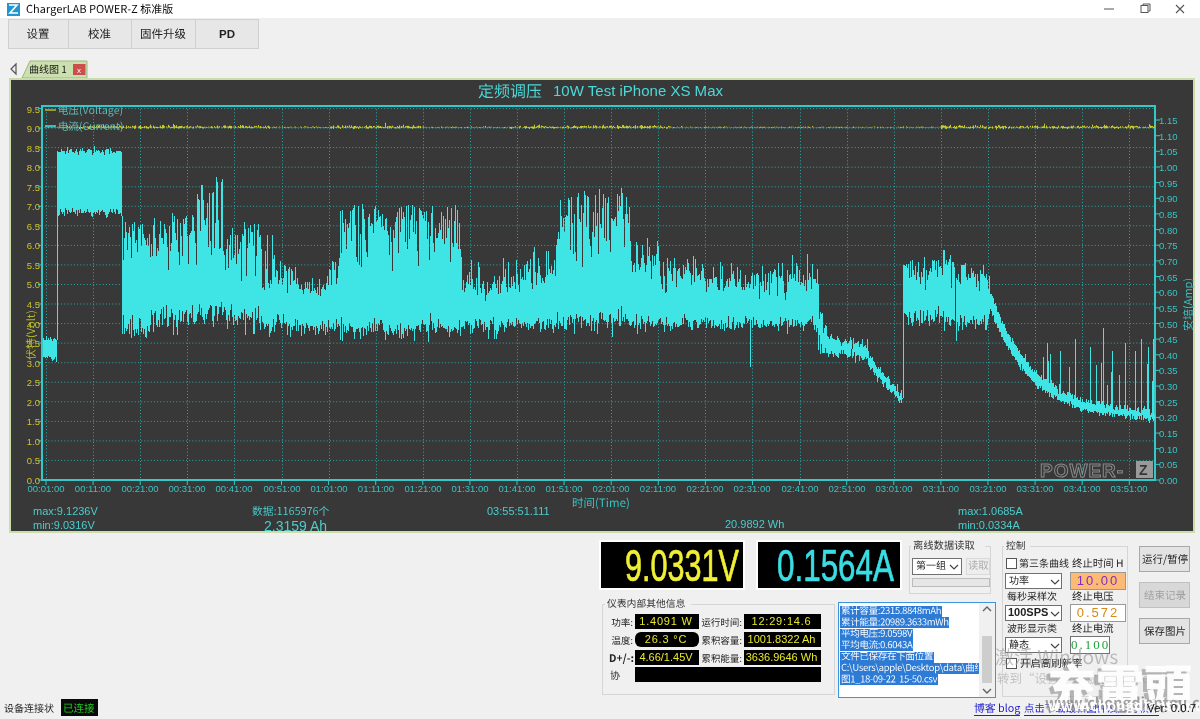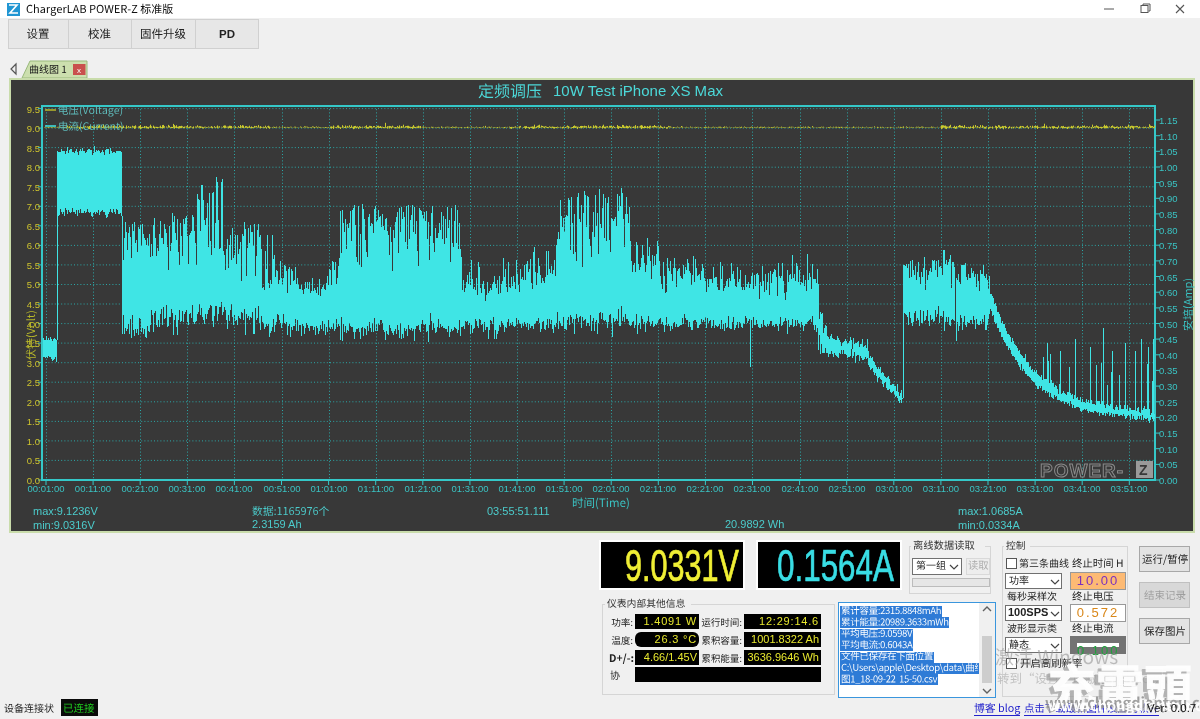--- a/index.html
+++ b/index.html
@@ -1,16 +1,16 @@
 <!DOCTYPE html>
 <html><head><meta charset="utf-8"><style>
 * { margin:0; padding:0; box-sizing:border-box; }
 html,body { width:1200px; height:719px; overflow:hidden; font-family:"Liberation Sans",sans-serif; background:#f0f0f0; }
 .abs { position:absolute; }
-.mbx { position:absolute; height:15px; background:#000; color:#e8e82e; font-size:11px; text-align:right; line-height:15px; padding-right:2px; letter-spacing:0.8px; }
+.mbx { position:absolute; height:15px; background:#000; color:#e8e82e; font-size:11px; text-align:center; line-height:15px; padding-right:2px; letter-spacing:0.8px; }
 </style></head>
 <body>
 <div class="abs" style="left:0;top:0;width:1200px;height:18px;background:#fff;"></div>
 <div class="abs" style="left:7px;top:3px;width:13px;height:13px;background:#2196d3;"></div>
 <svg class="abs" style="left:0;top:0" width="1200" height="18">
  <path d="M9 5 l8 0 l-7 8 l8 0" stroke="#fff" stroke-width="1.6" fill="none"></path>
  <path d="M1104 9 h10" stroke="#555" stroke-width="1"></path>
  <rect x="1141" y="5.5" width="7" height="7" fill="none" stroke="#555" stroke-width="1"></rect>
  <path d="M1143 5.5 v-1.5 h7 v7 h-1.5" stroke="#555" stroke-width="1" fill="none"></path>
  <path d="M1176 5 l8 8 M1184 5 l-8 8" stroke="#555" stroke-width="1.1"></path>
@@ -25,21 +25,21 @@
  <path d="M22 23 L30 6 L87 6 L87 23 Z" fill="#ccdfae" stroke="#9ab97c" stroke-width="1"></path>
  <rect x="73" y="9" width="12.5" height="11" fill="#c9504d"></rect>
  <text x="79" y="18" font-size="8" fill="#fff" text-anchor="middle" font-family="Liberation Sans">x</text>
  <path d="M16 9 L11 14 L16 19 Z" fill="none" stroke="#555" stroke-width="1.2"></path>
 </svg>
 
 <div class="abs" style="left:9px;top:78px;width:1186px;height:455px;background:#c9dcab;"></div>
 <div class="abs" style="left:11px;top:80px;width:1182px;height:451px;background:#383838;"></div>
 
 <div class="abs" style="left:33px;top:505px;color:#4ccccc;font-size:11px;line-height:13.5px;">max:9.1236V<br>min:9.0316V</div>
-<div class="abs" style="left:252px;top:518px;color:#4ccccc;font-size:11px;">2.3159 Ah</div>
+<div class="abs" style="left:264px;top:518px;color:#4ccccc;font-size:14px;">2.3159 Ah</div>
 <div class="abs" style="left:487px;top:505px;color:#4ccccc;font-size:11px;">03:55:51.111</div>
 <div class="abs" style="left:725px;top:518px;color:#4ccccc;font-size:11px;">20.9892 Wh</div>
 <div class="abs" style="left:958px;top:505px;color:#4ccccc;font-size:11px;line-height:13.5px;">max:1.0685A<br>min:0.0334A</div>
 
 <div class="abs" style="left:599px;top:540px;width:146px;height:50px;background:#000;border:2px solid #fff;"></div>
 <div class="abs" style="left:756px;top:540px;width:146px;height:50px;background:#000;border:2px solid #fff;"></div>
 <svg class="abs" style="left:0;top:0" width="1200" height="719">
 <text x="625" y="581" font-family="Liberation Sans" font-size="45" fill="#f0ef35" stroke="#f0ef35" stroke-width="0.7" textLength="114" lengthAdjust="spacingAndGlyphs">9.0331V</text>
 <text x="777" y="581" font-family="Liberation Sans" font-size="45" fill="#39dde4" stroke="#39dde4" stroke-width="0.7" textLength="117" lengthAdjust="spacingAndGlyphs">0.1564A</text>
 </svg>
@@ -87,21 +87,21 @@
 <div class="abs" style="left:1005px;top:605px;width:57px;height:16px;background:#fff;border:1px solid #707070;"></div>
 <svg class="abs" style="left:1049px;top:610px" width="12" height="9">
     <path d="M2 2 l4 4 l4 -4" stroke="#444" fill="none" stroke-width="1.2"></path>
   </svg>
 <div class="abs" style="left:1005px;top:637px;width:57px;height:16px;background:#fff;border:1px solid #707070;"></div>
 <svg class="abs" style="left:1049px;top:642px" width="12" height="9">
     <path d="M2 2 l4 4 l4 -4" stroke="#444" fill="none" stroke-width="1.2"></path>
   </svg>
 <div class="abs" style="left:1070px;top:572px;width:56px;height:18px;background:#fdba74;border:1px solid #999;color:#7b2fbe;font-size:13px;text-align:center;line-height:16px;letter-spacing:2px;">10.00</div>
 <div class="abs" style="left:1070px;top:604px;width:56px;height:18px;background:#fff;border:1px solid #999;color:#d98719;font-size:13px;text-align:center;line-height:16px;letter-spacing:2px;">0.572</div>
-<div class="abs" style="left:1070px;top:636px;width:56px;height:18px;background:#fff;border:7px solid #737373;color:#1fa33c;font-size:13px;text-align:center;line-height:16px;letter-spacing:2px;">0.100</div>
+<div class="abs" style="left:1070px;top:636px;width:40px;height:18px;background:#fff;border:1px solid #737373;color:#1fa33c;font-size:13px;text-align:center;line-height:16px;letter-spacing:2px;font-family:Liberation Serif, serif;">0.100</div>
 <div class="abs" style="left:1139px;top:546px;width:51px;height:26px;background:#e3e3e3;border:1px solid #a8a8a8;"></div>
 <div class="abs" style="left:1139px;top:582px;width:51px;height:26px;background:#d8d8d8;border:1px solid #c0c0c0;"></div>
 <div class="abs" style="left:1139px;top:618px;width:51px;height:26px;background:#e3e3e3;border:1px solid #a8a8a8;"></div>
 
 <svg class="abs" style="left:0;top:0;" width="1200" height="719">
 <g>
 <path d="M46.5 106V480 M93.5 106V480 M140.5 106V480 M187.5 106V480 M234.5 106V480 M282.5 106V480 M329.5 106V480 M376.5 106V480 M423.5 106V480 M470.5 106V480 M517.5 106V480 M564.5 106V480 M611.5 106V480 M658.5 106V480 M705.5 106V480 M752.5 106V480 M800.5 106V480 M847.5 106V480 M894.5 106V480 M941.5 106V480 M988.5 106V480 M1035.5 106V480 M1082.5 106V480 M1129.5 106V480 M42 460.4H1155 M42 440.9H1155 M42 421.4H1155 M42 401.8H1155 M42 382.2H1155 M42 362.7H1155 M42 343.1H1155 M42 323.6H1155 M42 304.0H1155 M42 284.5H1155 M42 264.9H1155 M42 245.4H1155 M42 225.8H1155 M42 206.3H1155 M42 186.8H1155 M42 167.2H1155 M42 147.6H1155 M42 128.1H1155 M42 108.6H1155" stroke="#2ba8a8" stroke-width="1" fill="none" stroke-dasharray="1 2.2"></path>
 <path d="M38 480.0H42 M38 460.4H42 M38 440.9H42 M38 421.4H42 M38 401.8H42 M38 382.2H42 M38 362.7H42 M38 343.1H42 M38 323.6H42 M38 304.0H42 M38 284.5H42 M38 264.9H42 M38 245.4H42 M38 225.8H42 M38 206.3H42 M38 186.8H42 M38 167.2H42 M38 147.6H42 M38 128.1H42 M38 108.6H42 M1155 480.0h5 M1155 464.4h5 M1155 448.7h5 M1155 433.1h5 M1155 417.4h5 M1155 401.8h5 M1155 386.1h5 M1155 370.4h5 M1155 354.8h5 M1155 339.1h5 M1155 323.5h5 M1155 307.9h5 M1155 292.2h5 M1155 276.5h5 M1155 260.9h5 M1155 245.2h5 M1155 229.6h5 M1155 213.9h5 M1155 198.3h5 M1155 182.6h5 M1155 167.0h5 M1155 151.3h5 M1155 135.7h5 M1155 120.0h5 M46.0 480v5 M93.1 480v5 M140.2 480v5 M187.3 480v5 M234.4 480v5 M281.5 480v5 M328.6 480v5 M375.7 480v5 M422.8 480v5 M469.9 480v5 M517.0 480v5 M564.1 480v5 M611.2 480v5 M658.3 480v5 M705.4 480v5 M752.5 480v5 M799.6 480v5 M846.7 480v5 M893.8 480v5 M940.9 480v5 M988.0 480v5 M1035.1 480v5 M1082.2 480v5 M1129.3 480v5" stroke="#35c8c8" stroke-width="1" fill="none"></path>
 <path d="M42 106H1155V480H42Z" stroke="#35c8c8" stroke-width="2" fill="none"></path>
 <path d="M43.5 338V357 M44.5 340V357 M45.5 340V358 M46.5 336V357 M47.5 340V358 M48.5 338V356 M49.5 340V357 M50.5 337V357 M51.5 339V359 M52.5 341V361 M53.5 339V360 M54.5 338V359 M55.5 339V357 M56.5 340V362 M57.5 151V340 M58.5 152V216 M59.5 152V215 M60.5 152V209 M61.5 149V212 M62.5 151V214 M63.5 151V212 M64.5 151V216 M65.5 154V208 M66.5 151V210 M67.5 147V214 M68.5 153V210 M69.5 150V212 M70.5 149V213 M71.5 149V212 M72.5 152V208 M73.5 152V212 M74.5 153V212 M75.5 151V214 M76.5 149V210 M77.5 152V216 M78.5 155V210 M79.5 151V213 M80.5 149V209 M81.5 151V213 M82.5 148V213 M83.5 151V213 M84.5 151V211 M85.5 153V213 M86.5 152V212 M87.5 150V209 M88.5 149V212 M89.5 149V213 M90.5 150V212 M91.5 150V216 M92.5 155V217 M93.5 153V213 M94.5 146V212 M95.5 152V214 M96.5 150V212 M97.5 151V213 M98.5 150V210 M99.5 151V215 M100.5 153V212 M101.5 152V211 M102.5 150V210 M103.5 152V212 M104.5 155V212 M105.5 150V215 M106.5 149V218 M107.5 149V217 M108.5 149V214 M109.5 154V212 M110.5 148V209 M111.5 151V212 M112.5 153V213 M113.5 152V209 M114.5 152V212 M115.5 153V214 M116.5 151V209 M117.5 151V210 M118.5 151V214 M119.5 151V214 M120.5 151V213 M121.5 152V216 M122.5 216V314 M122.5 314V334 M123.5 260V315 M124.5 238V334 M125.5 241V328 M125.5 222V241 M126.5 232V331 M127.5 250V324 M127.5 324V329 M128.5 245V324 M128.5 233V245 M129.5 245V327 M129.5 227V259 M129.5 259V334 M130.5 237V319 M131.5 258V315 M131.5 315V338 M132.5 231V315 M132.5 224V231 M133.5 231V330 M134.5 243V336 M134.5 222V243 M135.5 243V329 M136.5 240V333 M137.5 252V329 M138.5 253V322 M138.5 227V253 M138.5 253V335 M139.5 246V318 M139.5 229V246 M140.5 246V319 M140.5 225V246 M141.5 246V324 M141.5 324V332 M142.5 251V328 M142.5 224V251 M143.5 234V329 M143.5 329V334 M144.5 238V329 M145.5 240V330 M145.5 330V337 M146.5 245V330 M146.5 324V338 M147.5 238V326 M148.5 246V322 M148.5 322V331 M149.5 234V325 M149.5 325V332 M150.5 257V325 M151.5 244V310 M152.5 256V315 M153.5 248V307 M153.5 225V248 M153.5 248V332 M154.5 253V313 M154.5 218V253 M155.5 253V311 M155.5 238V257 M156.5 256V325 M157.5 248V320 M157.5 320V327 M158.5 251V320 M159.5 234V313 M159.5 313V327 M160.5 265V314 M160.5 221V265 M161.5 238V309 M162.5 255V304 M162.5 238V255 M162.5 255V325 M163.5 244V307 M164.5 250V319 M164.5 224V250 M165.5 250V318 M165.5 229V254 M166.5 247V305 M166.5 233V247 M167.5 247V327 M168.5 270V317 M168.5 317V326 M169.5 251V317 M169.5 226V251 M170.5 251V317 M171.5 243V309 M172.5 255V313 M172.5 213V255 M173.5 245V324 M173.5 222V245 M173.5 245V335 M174.5 252V320 M174.5 216V252 M175.5 252V315 M175.5 233V265 M176.5 240V327 M177.5 256V318 M177.5 219V256 M177.5 256V335 M178.5 252V320 M179.5 265V310 M180.5 258V322 M180.5 223V258 M181.5 256V321 M181.5 236V256 M182.5 256V311 M183.5 245V322 M183.5 219V245 M184.5 245V314 M184.5 224V255 M185.5 254V312 M185.5 218V254 M186.5 254V310 M186.5 216V262 M187.5 262V322 M187.5 236V271 M188.5 264V325 M189.5 261V314 M189.5 235V261 M190.5 261V313 M190.5 233V263 M191.5 251V318 M191.5 231V251 M192.5 251V305 M192.5 215V263 M193.5 263V322 M193.5 217V266 M194.5 257V324 M194.5 231V257 M195.5 243V322 M196.5 265V321 M197.5 263V314 M197.5 194V263 M198.5 254V312 M198.5 199V254 M199.5 231V304 M199.5 200V231 M200.5 231V315 M201.5 254V308 M201.5 185V254 M202.5 254V317 M202.5 185V256 M203.5 252V320 M203.5 200V252 M204.5 252V324 M204.5 220V252 M205.5 252V314 M205.5 225V265 M206.5 250V319 M206.5 218V250 M207.5 247V314 M207.5 203V247 M208.5 247V310 M209.5 248V308 M209.5 193V248 M210.5 241V305 M211.5 255V306 M212.5 268V321 M212.5 193V268 M213.5 233V310 M213.5 192V233 M213.5 233V327 M214.5 248V316 M215.5 262V306 M215.5 223V262 M216.5 249V306 M216.5 177V249 M217.5 246V321 M217.5 182V246 M218.5 246V314 M218.5 220V260 M219.5 249V307 M220.5 286V307 M220.5 248V286 M221.5 240V302 M221.5 182V240 M222.5 240V315 M222.5 179V254 M223.5 251V312 M224.5 270V307 M224.5 255V270 M225.5 270V310 M226.5 276V320 M226.5 249V276 M227.5 251V319 M227.5 239V251 M227.5 251V329 M228.5 268V315 M229.5 260V321 M229.5 245V260 M230.5 260V310 M230.5 235V267 M231.5 260V304 M232.5 271V317 M232.5 228V271 M233.5 271V325 M233.5 258V275 M234.5 255V315 M235.5 265V321 M235.5 235V265 M236.5 264V320 M237.5 271V325 M237.5 235V271 M238.5 254V316 M239.5 249V318 M240.5 242V319 M241.5 281V312 M242.5 254V313 M242.5 234V254 M243.5 254V320 M243.5 236V264 M244.5 259V309 M244.5 222V259 M245.5 259V326 M245.5 229V270 M245.5 270V335 M246.5 276V314 M247.5 262V318 M247.5 248V262 M248.5 243V316 M248.5 228V243 M249.5 243V320 M250.5 260V317 M250.5 225V260 M251.5 239V318 M251.5 232V239 M252.5 239V312 M252.5 232V272 M253.5 246V315 M253.5 315V334 M254.5 280V315 M254.5 224V280 M254.5 280V334 M255.5 276V308 M256.5 256V320 M257.5 276V318 M257.5 230V276 M258.5 263V306 M258.5 224V263 M259.5 257V323 M259.5 237V257 M260.5 254V327 M260.5 235V254 M260.5 254V330 M261.5 249V316 M262.5 288V322 M263.5 287V323 M264.5 290V329 M265.5 276V327 M265.5 251V276 M266.5 269V324 M267.5 283V326 M267.5 235V283 M268.5 283V324 M269.5 288V333 M269.5 333V337 M270.5 280V333 M271.5 284V324 M271.5 324V331 M272.5 265V327 M272.5 235V265 M273.5 265V319 M273.5 259V281 M274.5 277V326 M274.5 255V277 M274.5 277V332 M275.5 277V325 M276.5 270V322 M277.5 271V314 M278.5 284V315 M279.5 280V320 M280.5 278V323 M280.5 261V278 M281.5 278V328 M282.5 285V323 M283.5 278V314 M284.5 265V323 M285.5 266V324 M286.5 271V322 M287.5 293V326 M287.5 326V335 M288.5 269V326 M289.5 267V324 M290.5 285V327 M290.5 327V337 M291.5 269V327 M292.5 271V322 M292.5 322V330 M293.5 281V326 M294.5 280V326 M295.5 267V319 M296.5 284V331 M297.5 278V320 M298.5 285V331 M299.5 289V325 M300.5 289V325 M301.5 285V336 M302.5 290V324 M303.5 294V326 M304.5 289V334 M305.5 282V328 M306.5 288V323 M307.5 282V325 M308.5 289V328 M309.5 282V331 M310.5 293V326 M311.5 291V326 M312.5 278V326 M313.5 291V330 M314.5 288V327 M315.5 290V335 M316.5 293V326 M317.5 287V328 M318.5 295V334 M319.5 279V331 M320.5 296V325 M321.5 289V329 M322.5 287V321 M323.5 285V331 M324.5 289V324 M325.5 290V335 M326.5 283V327 M327.5 276V332 M328.5 285V320 M329.5 269V327 M330.5 270V329 M331.5 285V327 M332.5 294V329 M332.5 261V294 M333.5 262V323 M334.5 270V331 M335.5 284V329 M335.5 262V284 M336.5 284V319 M337.5 278V327 M338.5 278V324 M338.5 266V278 M339.5 278V326 M339.5 258V282 M340.5 272V332 M340.5 211V272 M340.5 272V340 M341.5 282V317 M341.5 253V282 M342.5 262V333 M342.5 210V262 M342.5 262V341 M343.5 270V324 M343.5 223V270 M344.5 267V332 M344.5 232V267 M345.5 264V326 M345.5 219V264 M346.5 249V333 M347.5 273V330 M347.5 224V273 M348.5 273V331 M348.5 228V292 M349.5 257V323 M349.5 223V257 M350.5 257V326 M350.5 211V265 M351.5 261V327 M351.5 241V261 M352.5 261V327 M352.5 210V276 M353.5 266V332 M353.5 208V266 M354.5 266V330 M354.5 205V275 M354.5 275V339 M355.5 269V332 M355.5 225V269 M356.5 269V329 M356.5 257V286 M357.5 262V329 M358.5 265V328 M358.5 206V265 M359.5 265V332 M360.5 271V323 M360.5 234V271 M360.5 271V339 M361.5 267V328 M362.5 271V327 M362.5 204V271 M363.5 271V336 M363.5 209V275 M364.5 267V328 M364.5 219V267 M365.5 258V329 M365.5 240V258 M366.5 258V335 M366.5 252V275 M367.5 275V326 M367.5 257V283 M368.5 269V331 M368.5 217V269 M369.5 251V322 M369.5 214V251 M370.5 251V328 M370.5 226V261 M371.5 248V332 M371.5 223V248 M372.5 248V323 M372.5 224V261 M373.5 261V332 M373.5 233V263 M374.5 263V318 M374.5 209V270 M375.5 256V331 M375.5 206V256 M376.5 256V324 M376.5 222V272 M377.5 249V331 M377.5 220V249 M378.5 249V323 M378.5 210V250 M379.5 250V325 M379.5 217V258 M380.5 258V320 M380.5 216V263 M381.5 263V320 M381.5 227V275 M382.5 266V323 M382.5 214V266 M383.5 265V330 M383.5 226V265 M384.5 263V332 M384.5 230V263 M385.5 252V335 M385.5 219V252 M385.5 252V340 M386.5 262V331 M386.5 218V262 M387.5 248V334 M387.5 231V248 M388.5 248V335 M388.5 235V255 M389.5 255V325 M390.5 262V328 M390.5 227V262 M391.5 262V331 M391.5 242V280 M392.5 271V333 M393.5 263V335 M393.5 230V263 M394.5 254V331 M394.5 238V254 M395.5 254V329 M395.5 222V279 M396.5 277V334 M396.5 217V277 M397.5 258V325 M397.5 212V258 M398.5 258V330 M398.5 253V290 M399.5 234V338 M399.5 208V234 M400.5 234V323 M400.5 232V263 M401.5 232V339 M401.5 207V232 M402.5 232V321 M402.5 219V246 M402.5 246V334 M403.5 285V338 M403.5 212V285 M404.5 242V328 M404.5 217V242 M405.5 242V331 M406.5 280V329 M406.5 206V280 M407.5 275V326 M407.5 249V275 M407.5 275V336 M408.5 273V325 M408.5 205V273 M409.5 256V329 M409.5 239V256 M410.5 256V330 M410.5 220V270 M411.5 270V328 M411.5 215V276 M412.5 276V331 M412.5 205V276 M413.5 248V329 M413.5 232V248 M414.5 234V341 M414.5 207V234 M415.5 234V329 M415.5 234V264 M416.5 251V326 M416.5 221V251 M417.5 251V326 M417.5 252V287 M418.5 266V325 M419.5 271V330 M419.5 208V271 M420.5 262V332 M420.5 210V262 M421.5 262V324 M421.5 211V265 M422.5 265V320 M422.5 215V276 M423.5 270V324 M423.5 219V270 M424.5 244V325 M424.5 212V244 M425.5 233V324 M425.5 221V233 M426.5 233V326 M426.5 211V256 M426.5 256V332 M427.5 272V331 M427.5 239V272 M428.5 241V334 M428.5 222V241 M428.5 241V342 M429.5 260V325 M430.5 287V313 M430.5 236V287 M431.5 279V321 M431.5 213V279 M432.5 264V330 M432.5 206V264 M433.5 264V323 M433.5 243V280 M434.5 278V328 M434.5 252V278 M435.5 248V333 M435.5 228V248 M436.5 248V332 M436.5 238V266 M437.5 266V327 M437.5 238V266 M438.5 266V319 M438.5 233V279 M439.5 273V328 M439.5 223V273 M440.5 271V324 M440.5 230V271 M441.5 239V327 M441.5 212V239 M442.5 239V326 M442.5 241V275 M443.5 268V328 M443.5 216V268 M444.5 264V328 M444.5 244V264 M445.5 249V329 M445.5 219V249 M446.5 249V329 M446.5 238V269 M447.5 269V332 M447.5 207V277 M448.5 276V326 M448.5 228V276 M449.5 245V327 M449.5 220V245 M449.5 245V337 M450.5 262V332 M451.5 252V329 M451.5 208V252 M452.5 252V331 M452.5 243V271 M453.5 267V330 M453.5 247V267 M454.5 248V327 M454.5 221V248 M455.5 248V328 M455.5 205V266 M456.5 266V329 M456.5 243V270 M457.5 270V333 M457.5 210V276 M458.5 275V330 M458.5 249V275 M459.5 255V320 M459.5 223V255 M460.5 255V336 M460.5 249V280 M461.5 280V327 M461.5 257V290 M462.5 290V327 M463.5 280V326 M464.5 292V329 M465.5 288V321 M466.5 282V322 M467.5 275V321 M468.5 284V325 M469.5 295V323 M469.5 272V295 M470.5 285V334 M471.5 303V325 M471.5 260V303 M472.5 279V333 M473.5 289V329 M474.5 287V328 M475.5 290V319 M476.5 278V321 M477.5 295V326 M478.5 267V328 M478.5 262V267 M479.5 267V319 M480.5 288V320 M481.5 293V325 M482.5 284V324 M483.5 281V332 M484.5 289V322 M485.5 301V330 M486.5 295V327 M487.5 282V327 M488.5 293V330 M488.5 330V339 M489.5 291V330 M490.5 288V320 M491.5 290V321 M492.5 284V324 M493.5 282V317 M494.5 276V330 M494.5 330V339 M495.5 284V330 M496.5 288V334 M496.5 334V339 M497.5 280V334 M498.5 294V331 M499.5 276V325 M500.5 293V327 M501.5 284V321 M502.5 281V323 M503.5 277V325 M503.5 258V277 M504.5 277V332 M505.5 269V327 M506.5 287V328 M507.5 292V322 M508.5 290V319 M508.5 262V290 M509.5 287V326 M510.5 288V323 M511.5 277V325 M512.5 286V322 M513.5 276V326 M514.5 282V327 M515.5 289V326 M516.5 274V318 M516.5 260V274 M517.5 274V324 M518.5 285V320 M519.5 292V323 M520.5 269V324 M521.5 279V328 M522.5 277V323 M523.5 280V326 M524.5 265V322 M525.5 280V324 M526.5 278V327 M526.5 264V278 M527.5 278V323 M527.5 261V278 M528.5 272V330 M529.5 269V324 M530.5 283V328 M530.5 259V283 M531.5 283V326 M532.5 289V326 M533.5 286V329 M533.5 252V286 M534.5 272V324 M534.5 247V272 M535.5 272V323 M536.5 285V321 M537.5 273V321 M538.5 281V318 M538.5 258V281 M539.5 275V323 M539.5 266V275 M540.5 275V332 M541.5 283V329 M542.5 278V322 M543.5 281V321 M544.5 283V329 M545.5 277V330 M546.5 275V325 M546.5 251V275 M547.5 275V319 M548.5 269V328 M548.5 251V269 M549.5 269V319 M550.5 273V324 M551.5 266V320 M552.5 274V329 M553.5 270V333 M554.5 260V325 M555.5 276V327 M556.5 245V323 M557.5 239V312 M558.5 232V317 M558.5 317V329 M559.5 265V321 M559.5 239V265 M560.5 249V323 M560.5 200V249 M561.5 249V319 M561.5 216V270 M561.5 270V326 M562.5 227V326 M563.5 254V317 M563.5 218V254 M564.5 253V324 M564.5 232V253 M564.5 253V329 M565.5 264V317 M565.5 217V264 M565.5 264V329 M566.5 251V330 M566.5 215V251 M567.5 242V320 M567.5 216V242 M568.5 242V317 M568.5 198V253 M569.5 253V325 M569.5 200V260 M570.5 250V315 M571.5 241V317 M571.5 197V241 M572.5 241V323 M572.5 223V256 M573.5 254V319 M574.5 249V333 M574.5 214V249 M574.5 249V334 M575.5 252V319 M576.5 261V314 M577.5 236V318 M577.5 197V236 M578.5 236V322 M578.5 193V250 M579.5 243V317 M579.5 219V243 M580.5 243V316 M580.5 222V243 M581.5 243V321 M581.5 205V253 M581.5 253V328 M582.5 267V317 M583.5 258V321 M583.5 213V258 M584.5 251V320 M584.5 191V251 M585.5 227V319 M585.5 195V227 M586.5 227V326 M586.5 242V269 M587.5 248V323 M587.5 196V248 M588.5 239V323 M588.5 197V239 M589.5 239V326 M590.5 246V315 M591.5 257V321 M591.5 321V331 M592.5 256V321 M592.5 232V256 M593.5 241V318 M593.5 212V241 M594.5 237V315 M594.5 315V331 M595.5 238V322 M595.5 195V238 M596.5 238V320 M596.5 226V248 M597.5 248V325 M597.5 213V262 M597.5 262V334 M598.5 254V323 M599.5 233V313 M599.5 189V233 M600.5 233V312 M600.5 224V262 M601.5 252V319 M601.5 228V252 M602.5 226V313 M602.5 208V226 M603.5 226V320 M603.5 194V246 M604.5 246V321 M604.5 238V262 M605.5 253V320 M605.5 198V253 M606.5 241V322 M607.5 254V328 M607.5 203V254 M608.5 240V322 M608.5 197V240 M609.5 240V315 M610.5 252V314 M611.5 247V323 M611.5 218V247 M612.5 247V337 M612.5 219V248 M613.5 248V318 M613.5 221V254 M614.5 254V322 M614.5 219V260 M615.5 248V321 M615.5 217V248 M616.5 248V319 M616.5 226V257 M617.5 232V321 M617.5 194V232 M618.5 232V309 M618.5 211V245 M619.5 245V326 M619.5 196V245 M620.5 245V326 M620.5 206V253 M621.5 239V306 M621.5 188V239 M622.5 239V321 M622.5 193V256 M623.5 247V317 M623.5 219V247 M624.5 247V322 M625.5 240V314 M625.5 214V240 M626.5 240V319 M626.5 197V252 M627.5 252V319 M627.5 214V253 M628.5 246V321 M628.5 223V246 M629.5 241V325 M629.5 207V241 M630.5 241V326 M630.5 242V273 M631.5 261V325 M632.5 272V322 M633.5 265V321 M634.5 263V328 M635.5 272V325 M636.5 268V314 M636.5 242V268 M637.5 264V334 M637.5 245V264 M638.5 264V325 M639.5 270V323 M640.5 267V329 M641.5 258V316 M642.5 255V319 M642.5 245V255 M643.5 255V324 M644.5 263V322 M645.5 272V332 M646.5 265V323 M647.5 256V321 M647.5 238V256 M648.5 256V316 M649.5 261V322 M649.5 247V261 M650.5 261V326 M651.5 279V324 M652.5 266V321 M652.5 255V266 M653.5 266V327 M654.5 256V326 M655.5 265V324 M656.5 254V325 M657.5 265V323 M657.5 241V265 M658.5 261V320 M658.5 246V261 M659.5 261V319 M660.5 276V318 M661.5 284V324 M662.5 289V322 M663.5 262V325 M664.5 276V332 M665.5 293V325 M666.5 292V317 M667.5 258V326 M668.5 268V324 M669.5 271V326 M670.5 261V331 M671.5 274V326 M672.5 281V329 M673.5 268V323 M674.5 272V322 M674.5 258V272 M675.5 268V327 M676.5 287V324 M677.5 271V327 M678.5 269V327 M679.5 268V326 M680.5 276V325 M681.5 278V325 M682.5 279V318 M683.5 274V324 M683.5 265V274 M684.5 274V314 M685.5 280V318 M685.5 267V280 M686.5 270V320 M687.5 263V320 M687.5 259V263 M688.5 263V327 M689.5 287V322 M689.5 271V287 M690.5 273V327 M691.5 285V330 M692.5 275V330 M693.5 286V321 M693.5 256V286 M694.5 282V320 M695.5 268V320 M695.5 259V268 M696.5 268V322 M697.5 276V328 M698.5 275V328 M699.5 274V325 M700.5 280V324 M701.5 291V319 M701.5 271V291 M702.5 268V322 M702.5 264V268 M703.5 268V320 M703.5 278V288 M704.5 278V322 M705.5 281V317 M706.5 292V328 M707.5 279V318 M708.5 287V323 M709.5 279V321 M710.5 279V320 M711.5 279V328 M712.5 283V326 M713.5 278V320 M713.5 267V278 M714.5 278V328 M715.5 277V325 M716.5 277V326 M717.5 287V327 M718.5 290V326 M719.5 290V324 M720.5 279V329 M720.5 262V279 M721.5 279V320 M722.5 266V329 M723.5 291V324 M724.5 288V331 M725.5 286V323 M726.5 281V328 M727.5 279V327 M728.5 287V316 M729.5 278V328 M730.5 281V329 M731.5 274V329 M731.5 263V274 M732.5 274V322 M733.5 279V317 M733.5 271V279 M734.5 279V330 M734.5 282V292 M735.5 286V328 M736.5 287V325 M737.5 282V322 M737.5 267V282 M738.5 282V328 M739.5 279V322 M740.5 290V323 M740.5 270V290 M741.5 287V327 M742.5 290V328 M743.5 287V323 M744.5 290V324 M745.5 287V316 M745.5 275V287 M746.5 287V318 M747.5 284V323 M748.5 282V321 M749.5 288V319 M750.5 284V367 M751.5 276V320 M752.5 273V328 M753.5 289V317 M754.5 292V325 M754.5 275V292 M755.5 286V325 M756.5 274V320 M757.5 273V324 M758.5 275V327 M759.5 299V328 M760.5 282V328 M761.5 286V324 M762.5 281V327 M762.5 266V281 M763.5 281V320 M764.5 292V325 M765.5 274V326 M766.5 290V327 M767.5 282V324 M768.5 273V326 M769.5 295V324 M770.5 271V321 M771.5 283V321 M772.5 274V326 M773.5 283V325 M773.5 272V283 M774.5 269V327 M775.5 270V324 M776.5 277V324 M777.5 296V326 M778.5 276V331 M778.5 263V276 M779.5 276V324 M780.5 278V317 M781.5 276V326 M782.5 281V325 M782.5 263V281 M783.5 281V322 M784.5 293V321 M785.5 300V318 M786.5 292V321 M787.5 270V334 M788.5 282V320 M789.5 275V327 M790.5 274V325 M791.5 279V325 M792.5 278V319 M792.5 255V278 M793.5 278V327 M794.5 274V326 M795.5 281V320 M796.5 284V326 M796.5 263V284 M797.5 266V320 M798.5 282V323 M799.5 270V324 M800.5 285V327 M801.5 282V322 M802.5 283V325 M803.5 275V331 M804.5 286V326 M805.5 280V324 M806.5 291V324 M807.5 281V322 M807.5 254V281 M808.5 280V321 M809.5 273V320 M810.5 277V319 M811.5 289V322 M812.5 279V316 M812.5 264V279 M813.5 279V325 M814.5 279V330 M815.5 279V325 M816.5 283V332 M817.5 284V328 M817.5 269V284 M818.5 284V350 M819.5 319V335 M820.5 312V354 M821.5 314V344 M822.5 313V353 M823.5 333V353 M824.5 328V353 M825.5 325V348 M826.5 326V353 M827.5 336V353 M828.5 337V357 M829.5 339V354 M830.5 336V354 M831.5 334V351 M832.5 338V354 M833.5 339V357 M834.5 339V353 M835.5 340V355 M836.5 340V356 M837.5 336V357 M838.5 338V358 M839.5 340V353 M840.5 342V354 M841.5 346V350 M842.5 343V354 M843.5 342V350 M844.5 341V354 M845.5 339V354 M846.5 341V355 M847.5 344V354 M847.5 354V358 M848.5 343V357 M849.5 341V357 M850.5 337V356 M851.5 340V349 M852.5 349V358 M853.5 338V356 M854.5 344V352 M855.5 343V363 M856.5 343V356 M857.5 342V355 M858.5 341V355 M859.5 347V361 M860.5 344V356 M861.5 344V358 M862.5 339V360 M863.5 347V360 M864.5 346V359 M865.5 345V357 M866.5 348V359 M867.5 339V358 M868.5 351V365 M869.5 358V367 M870.5 356V370 M871.5 358V369 M872.5 357V368 M873.5 361V372 M874.5 362V375 M875.5 365V373 M876.5 367V376 M877.5 369V382 M878.5 367V378 M879.5 369V377 M880.5 367V379 M881.5 373V380 M882.5 372V384 M883.5 373V387 M884.5 376V383 M885.5 377V382 M886.5 378V388 M887.5 377V390 M888.5 376V390 M889.5 379V389 M890.5 385V392 M891.5 385V393 M892.5 384V392 M893.5 384V391 M894.5 386V394 M895.5 386V397 M896.5 391V396 M897.5 384V398 M898.5 392V401 M899.5 396V403 M900.5 393V400 M901.5 390V403 M902.5 398V399 M903.5 265V398 M903.5 313V317 M904.5 265V313 M905.5 266V314 M906.5 272V315 M906.5 264V272 M907.5 268V317 M908.5 264V325 M909.5 278V312 M910.5 261V318 M911.5 277V323 M912.5 270V326 M912.5 260V270 M913.5 270V322 M914.5 275V313 M915.5 266V311 M916.5 280V321 M917.5 272V318 M918.5 278V320 M918.5 262V278 M919.5 277V326 M920.5 284V310 M921.5 272V312 M921.5 312V323 M922.5 277V323 M923.5 268V311 M924.5 257V321 M925.5 290V320 M926.5 270V316 M927.5 280V310 M928.5 275V321 M929.5 271V326 M930.5 272V315 M930.5 268V272 M931.5 272V320 M932.5 261V319 M932.5 260V261 M933.5 261V322 M934.5 281V321 M934.5 260V281 M935.5 270V310 M936.5 277V317 M936.5 261V277 M937.5 277V314 M938.5 280V306 M938.5 260V280 M939.5 267V323 M940.5 266V316 M941.5 268V316 M942.5 275V317 M943.5 250V311 M943.5 253V250 M944.5 250V312 M944.5 312V321 M944.5 304V331 M945.5 264V322 M946.5 260V317 M947.5 265V322 M948.5 262V317 M949.5 259V325 M950.5 255V326 M951.5 288V320 M952.5 262V319 M953.5 267V320 M953.5 262V267 M954.5 267V321 M954.5 268V278 M956.5 278V341 M957.5 280V322 M958.5 274V331 M959.5 282V326 M960.5 284V315 M961.5 265V318 M962.5 265V330 M962.5 265V265 M963.5 265V322 M964.5 265V316 M965.5 263V325 M966.5 277V327 M967.5 280V322 M968.5 274V323 M969.5 278V323 M970.5 278V320 M971.5 268V320 M972.5 273V324 M973.5 277V316 M973.5 271V277 M974.5 277V320 M975.5 274V329 M976.5 287V319 M977.5 274V324 M978.5 281V325 M979.5 291V325 M980.5 270V321 M981.5 274V324 M982.5 274V319 M983.5 276V322 M983.5 265V276 M984.5 276V315 M985.5 278V330 M986.5 274V330 M987.5 280V325 M988.5 289V319 M989.5 276V314 M990.5 294V309 M991.5 294V311 M992.5 296V316 M993.5 298V315 M994.5 304V322 M995.5 303V324 M996.5 306V323 M997.5 312V328 M998.5 312V328 M999.5 314V332 M1000.5 317V332 M1001.5 323V337 M1002.5 321V337 M1003.5 324V340 M1004.5 324V342 M1005.5 328V343 M1006.5 331V346 M1007.5 334V346 M1008.5 334V350 M1009.5 335V348 M1010.5 337V350 M1011.5 342V354 M1012.5 338V356 M1013.5 341V356 M1014.5 344V357 M1015.5 345V360 M1016.5 346V360 M1017.5 348V362 M1018.5 351V365 M1019.5 350V367 M1020.5 354V370 M1021.5 355V364 M1022.5 356V371 M1023.5 358V369 M1024.5 358V371 M1025.5 354V374 M1026.5 362V374 M1027.5 362V376 M1028.5 362V376 M1029.5 367V377 M1030.5 366V378 M1031.5 370V380 M1032.5 369V381 M1033.5 372V382 M1034.5 370V382 M1035.5 372V385 M1036.5 370V386 M1037.5 374V389 M1038.5 375V389 M1039.5 376V386 M1040.5 377V388 M1041.5 375V386 M1042.5 380V391 M1043.5 379V390 M1043.5 357V379 M1044.5 379V390 M1045.5 379V393 M1046.5 379V391 M1047.5 380V392 M1047.5 343V393 M1048.5 383V392 M1048.5 361V383 M1049.5 383V397 M1050.5 385V393 M1050.5 354V385 M1051.5 380V397 M1052.5 383V398 M1053.5 383V399 M1054.5 387V395 M1055.5 385V397 M1056.5 386V396 M1057.5 389V400 M1058.5 394V400 M1059.5 384V400 M1060.5 389V401 M1060.5 351V401 M1061.5 394V402 M1062.5 393V401 M1063.5 391V401 M1064.5 393V404 M1065.5 394V402 M1066.5 395V402 M1067.5 392V404 M1068.5 392V403 M1069.5 393V406 M1069.5 367V393 M1070.5 393V401 M1071.5 395V404 M1072.5 394V408 M1073.5 399V405 M1074.5 395V408 M1075.5 395V408 M1075.5 339V408 M1076.5 398V407 M1077.5 397V407 M1078.5 400V407 M1079.5 400V408 M1080.5 397V411 M1081.5 402V412 M1082.5 399V410 M1083.5 402V410 M1084.5 402V409 M1085.5 403V410 M1086.5 399V409 M1087.5 402V411 M1088.5 400V413 M1089.5 403V411 M1090.5 407V411 M1090.5 347V412 M1091.5 400V412 M1092.5 404V412 M1093.5 404V413 M1094.5 404V411 M1095.5 405V411 M1096.5 401V412 M1096.5 365V401 M1097.5 401V413 M1098.5 401V412 M1099.5 401V416 M1100.5 404V413 M1101.5 408V413 M1101.5 363V408 M1102.5 401V415 M1103.5 409V415 M1103.5 328V415 M1104.5 405V413 M1105.5 408V416 M1106.5 404V413 M1107.5 405V414 M1107.5 385V405 M1108.5 405V412 M1109.5 406V416 M1110.5 404V415 M1111.5 405V413 M1111.5 372V405 M1112.5 405V416 M1112.5 351V417 M1113.5 409V414 M1114.5 410V417 M1115.5 407V414 M1116.5 405V414 M1117.5 407V414 M1118.5 410V416 M1119.5 406V416 M1119.5 375V406 M1120.5 405V415 M1121.5 409V415 M1122.5 409V416 M1123.5 409V414 M1124.5 405V416 M1125.5 409V415 M1125.5 343V419 M1126.5 409V418 M1127.5 405V416 M1128.5 411V415 M1129.5 408V416 M1130.5 408V420 M1131.5 410V414 M1132.5 410V419 M1133.5 410V416 M1134.5 410V419 M1135.5 413V419 M1135.5 351V420 M1136.5 411V420 M1137.5 408V419 M1138.5 407V416 M1139.5 412V419 M1140.5 413V416 M1141.5 412V420 M1141.5 339V420 M1142.5 410V415 M1143.5 408V420 M1144.5 406V418 M1145.5 409V419 M1146.5 409V419 M1147.5 411V418 M1147.5 364V411 M1148.5 409V416 M1148.5 347V421 M1149.5 409V423 M1150.5 415V420 M1151.5 413V417 M1152.5 409V419 M1152.5 381V409 M1153.5 408V420 M1153.5 339V421 M1154.5 414V419" stroke="#3fe5e5" stroke-width="1" fill="none"></path>

